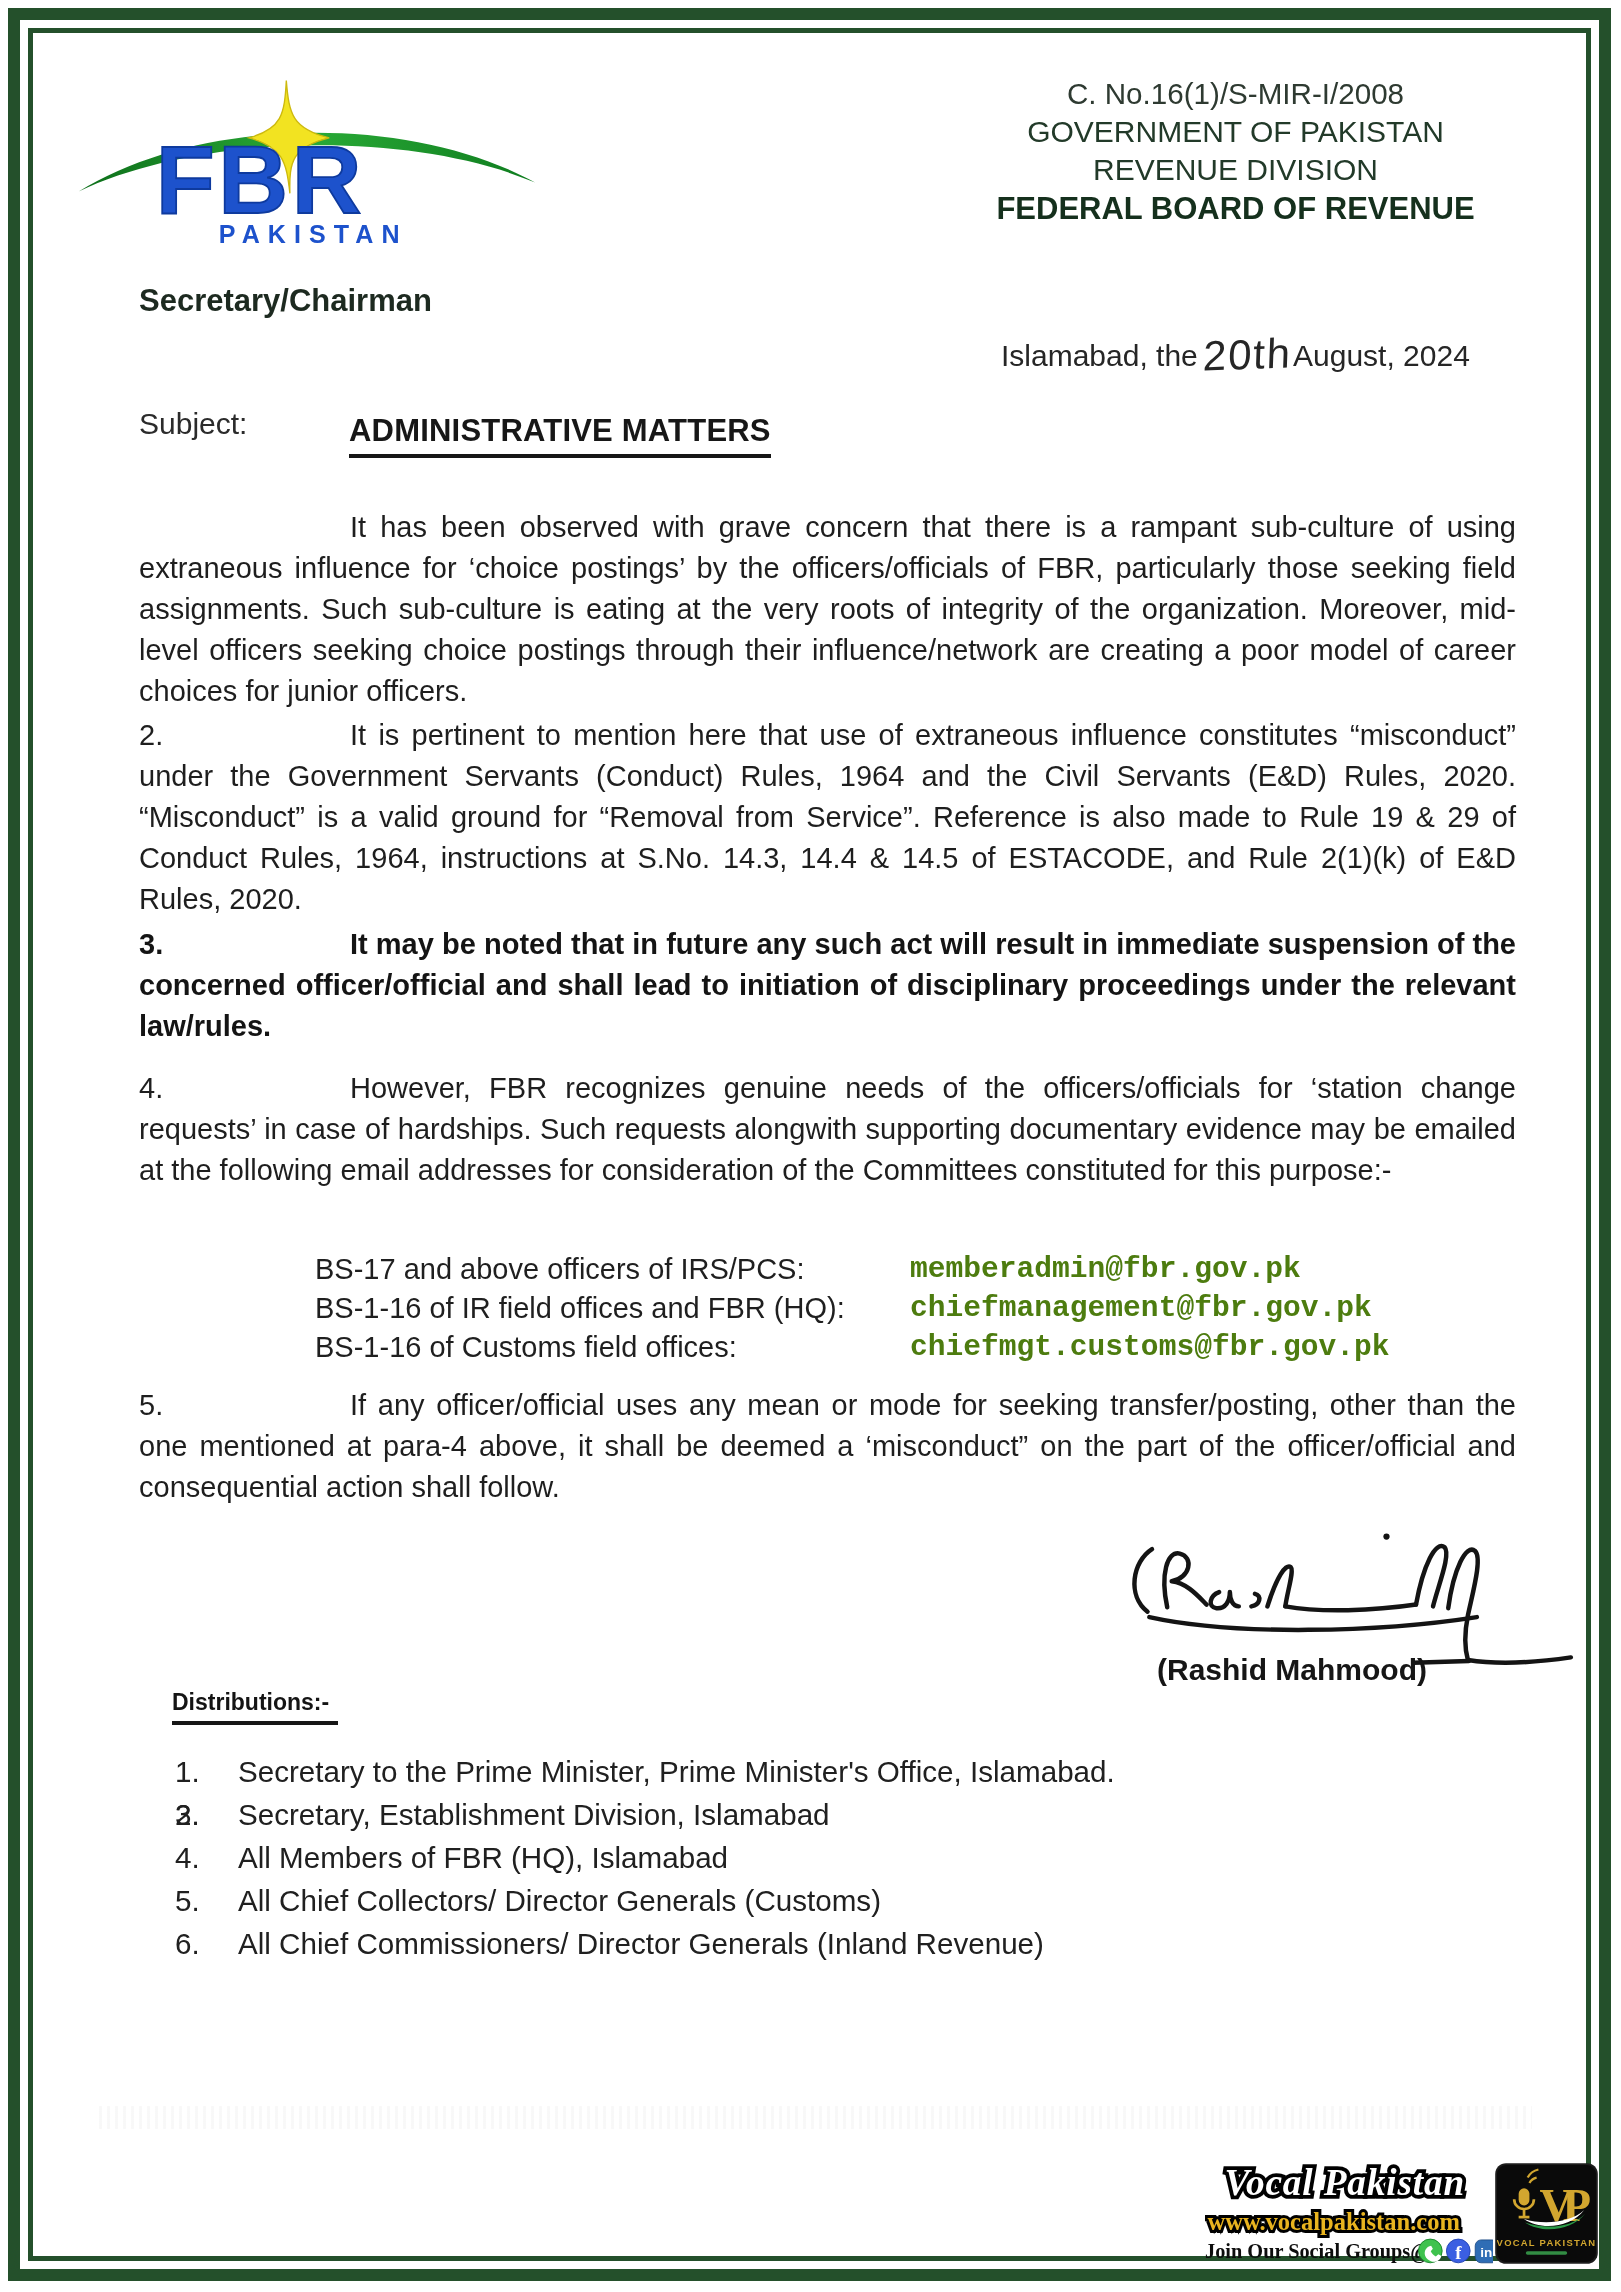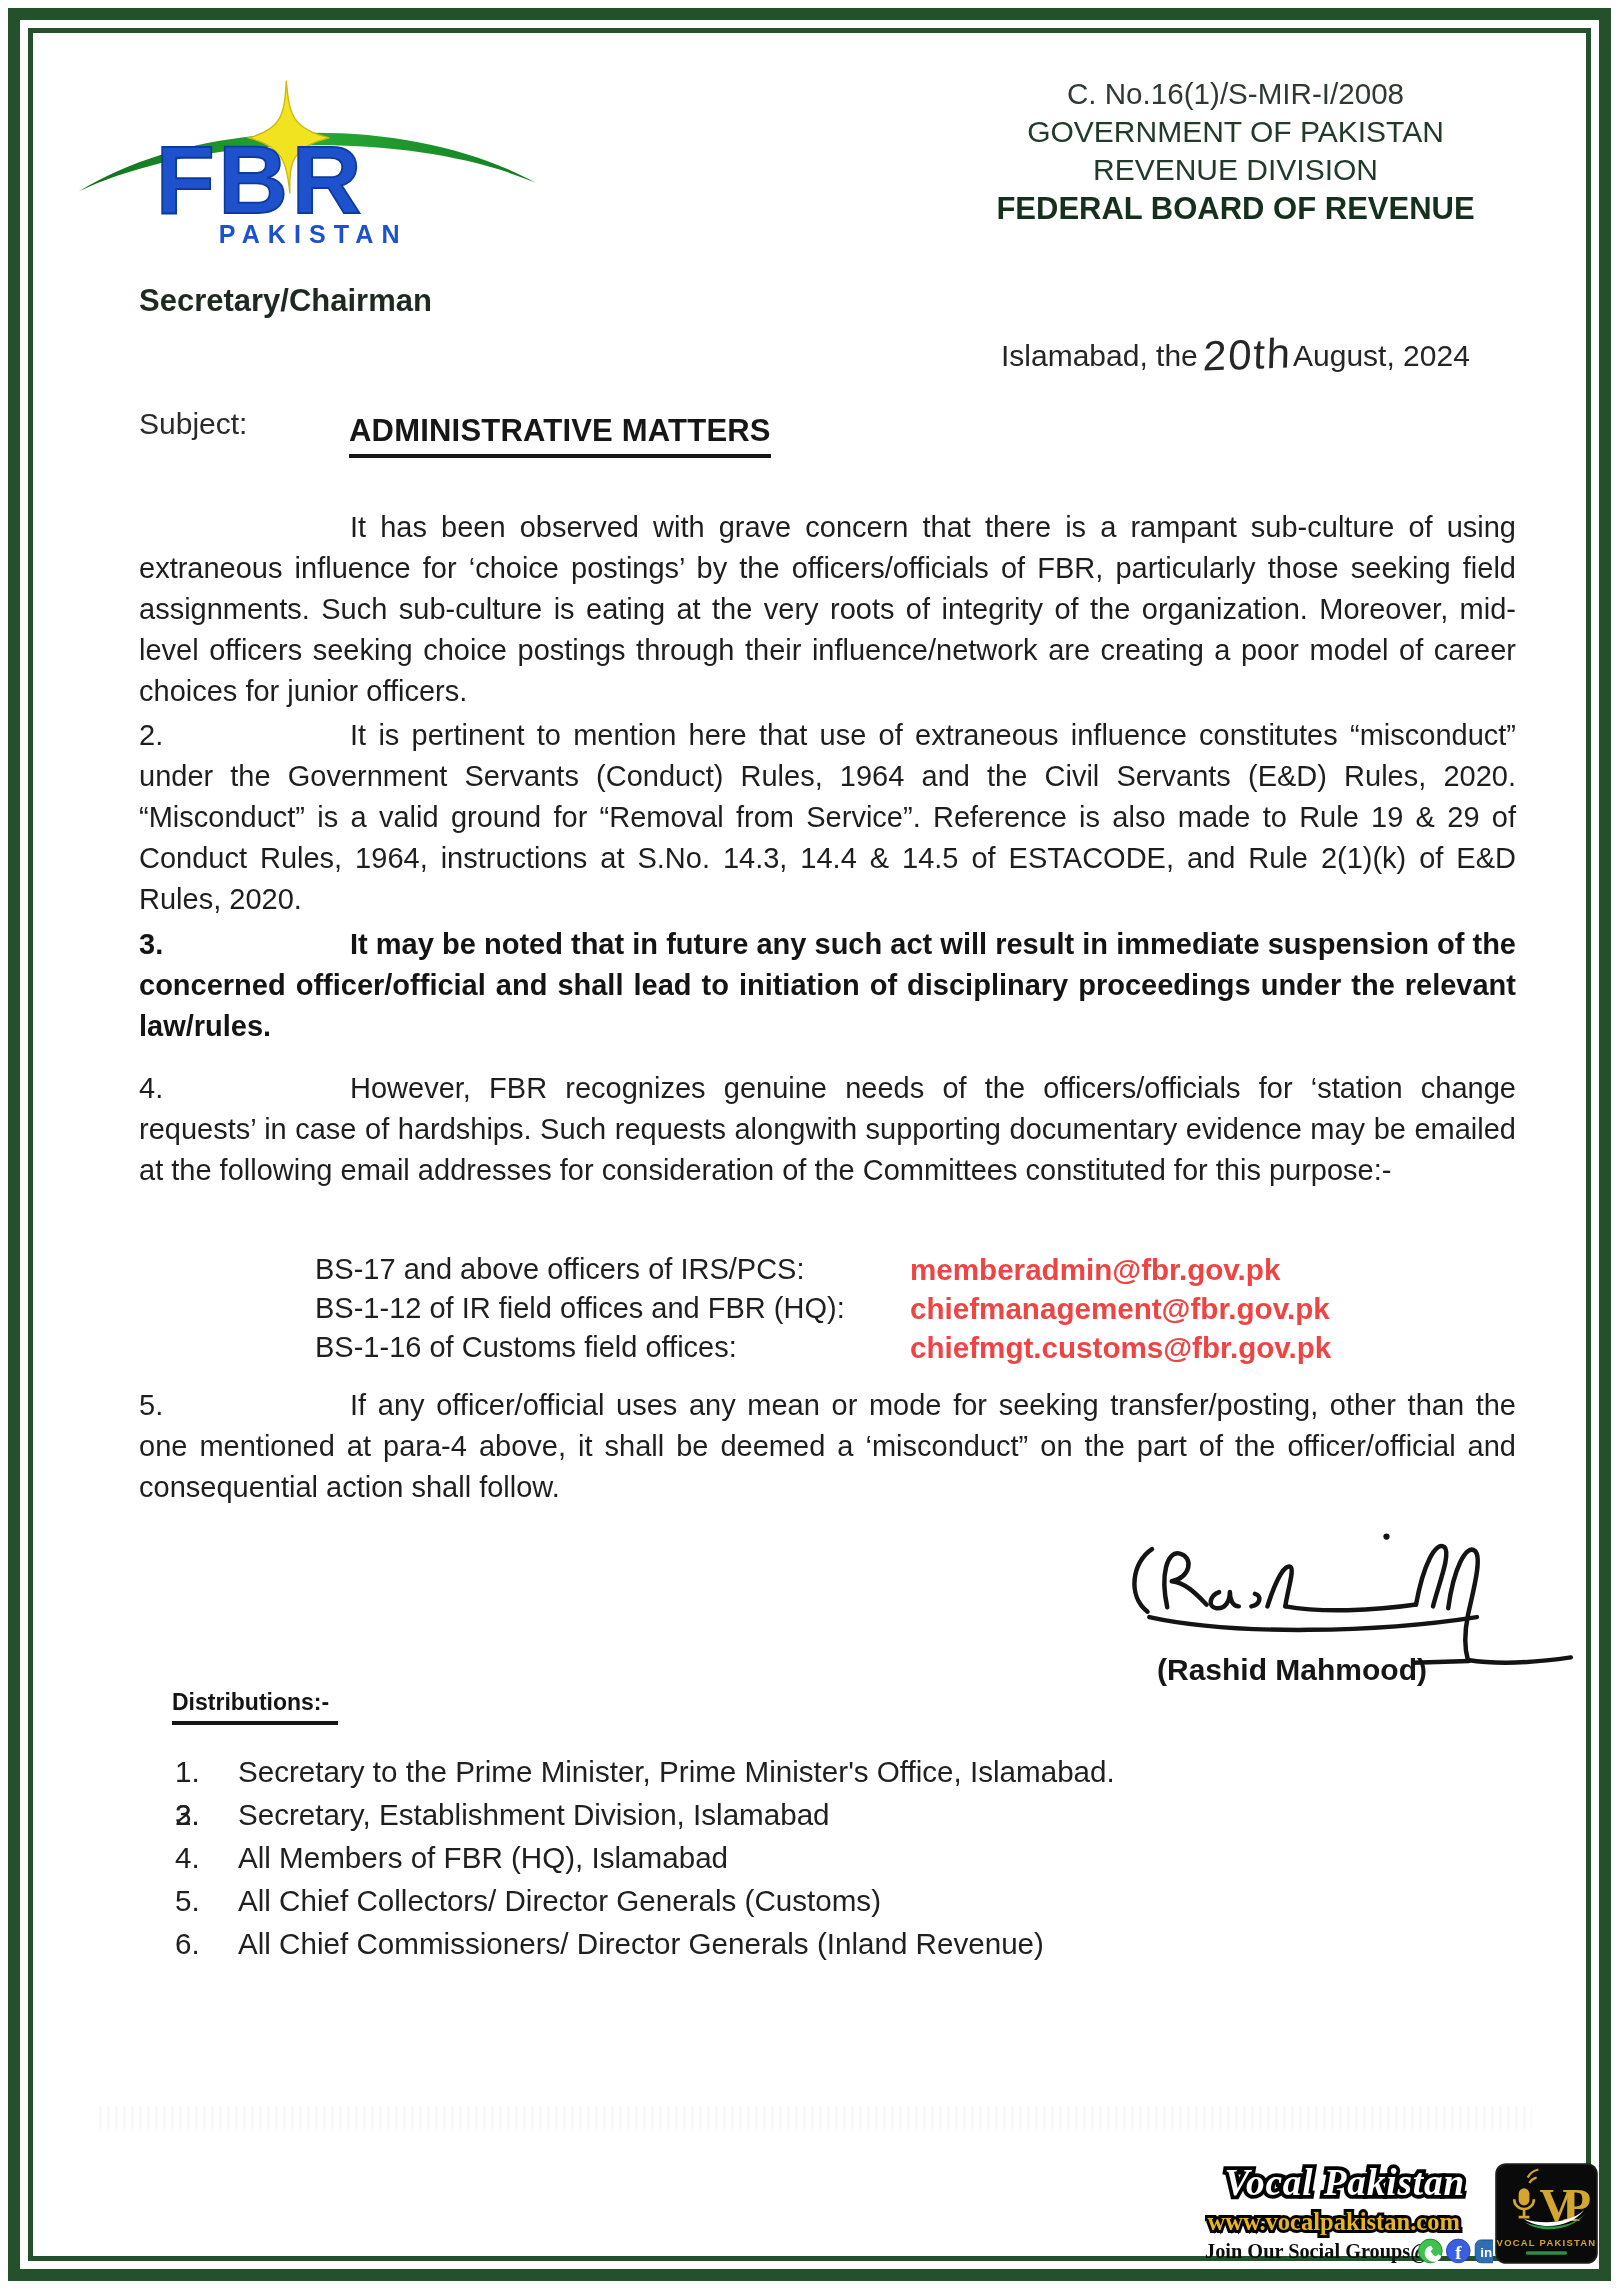--- a/index.html
+++ b/index.html
@@ -39,21 +39,21 @@
   .p1{top:507px;}
   .p2{top:715px;}
   .p3{top:924px;font-weight:bold;color:#141414;}
   .p4{top:1068px;}
   .p5{top:1385px;}
 
   
   .emails{position:absolute;left:139px;top:1250px;width:1377px;}
   .email-row{display:flex;font-size:29px;line-height:39px;}
   .email-label{margin-left:176px;width:595px;}
-  .email-value{font-weight:bold;color:#ef4444;font-size:29.6px;}
+  .email-value{font-weight:bold;color:#4d7c0f;font-size:29.6px;font-family:Liberation Mono, monospace;}
 
   
   .signature-svg{position:absolute;left:1118px;top:1522px;width:460px;height:158px;z-index:3;}
   .sig-name{position:absolute;left:1157px;top:1653px;font-size:30px;font-weight:bold;color:#161616;z-index:2;}
 
   
   .dist-heading{position:absolute;left:172px;top:1689px;font-size:23px;font-weight:bold;color:#141414;
     border-bottom:4.5px solid #161616;padding:0 9px 4.5px 0;}
   .dist-list{position:absolute;left:139px;top:1750px;width:1361px;font-size:29.6px;color:#202020;}
   .dist-item{position:relative;padding-left:99px;line-height:43px;}
@@ -130,21 +130,21 @@
     <span class="pnum">4.</span>
     <span>However, FBR recognizes genuine needs of the officers/officials for ‘station change requests’ in case of hardships. Such requests alongwith supporting documentary evidence may be emailed at the following email addresses for consideration of the Committees constituted for this purpose:-</span>
   </div>
 
   <div class="emails">
     <div class="email-row">
       <span class="email-label">BS-17 and above officers of IRS/PCS:</span>
       <span class="email-value">memberadmin@fbr.gov.pk</span>
     </div>
     <div class="email-row">
-      <span class="email-label">BS-1-12 of IR field offices and FBR (HQ):</span>
+      <span class="email-label">BS-1-16 of IR field offices and FBR (HQ):</span>
       <span class="email-value">chiefmanagement@fbr.gov.pk</span>
     </div>
     <div class="email-row">
       <span class="email-label">BS-1-16 of Customs field offices:</span>
       <span class="email-value">chiefmgt.customs@fbr.gov.pk</span>
     </div>
   </div>
 
   <div class="para p5">
     <span class="pnum">5.</span>

